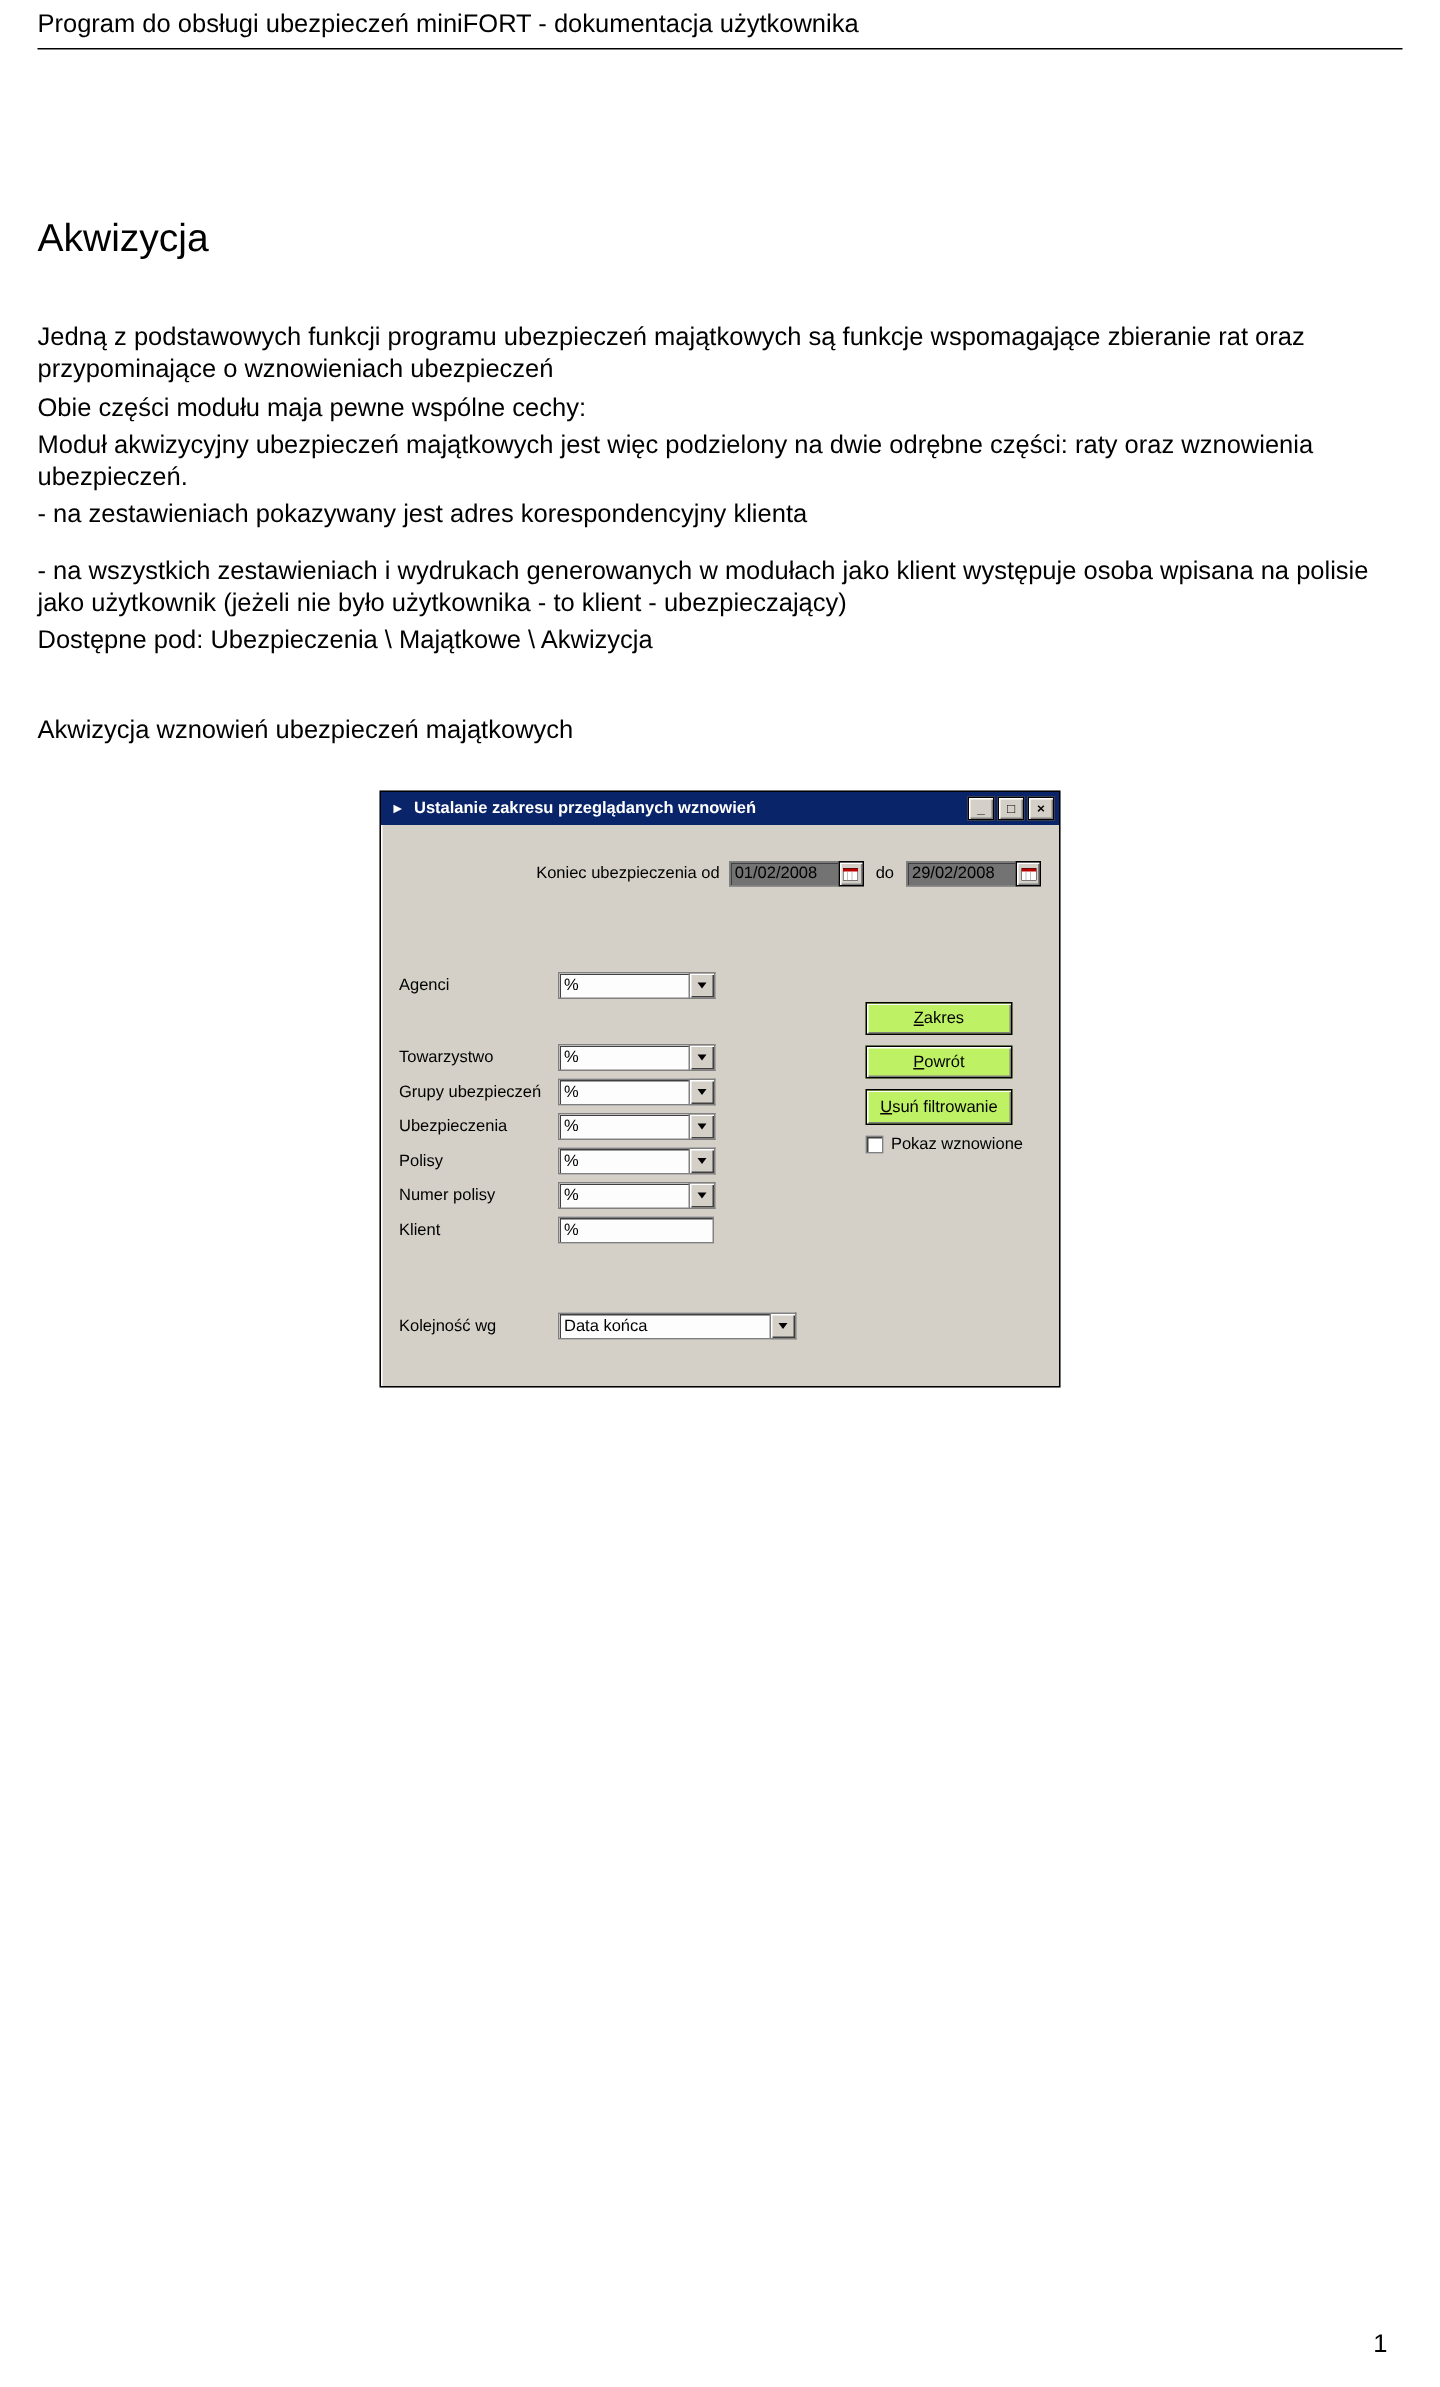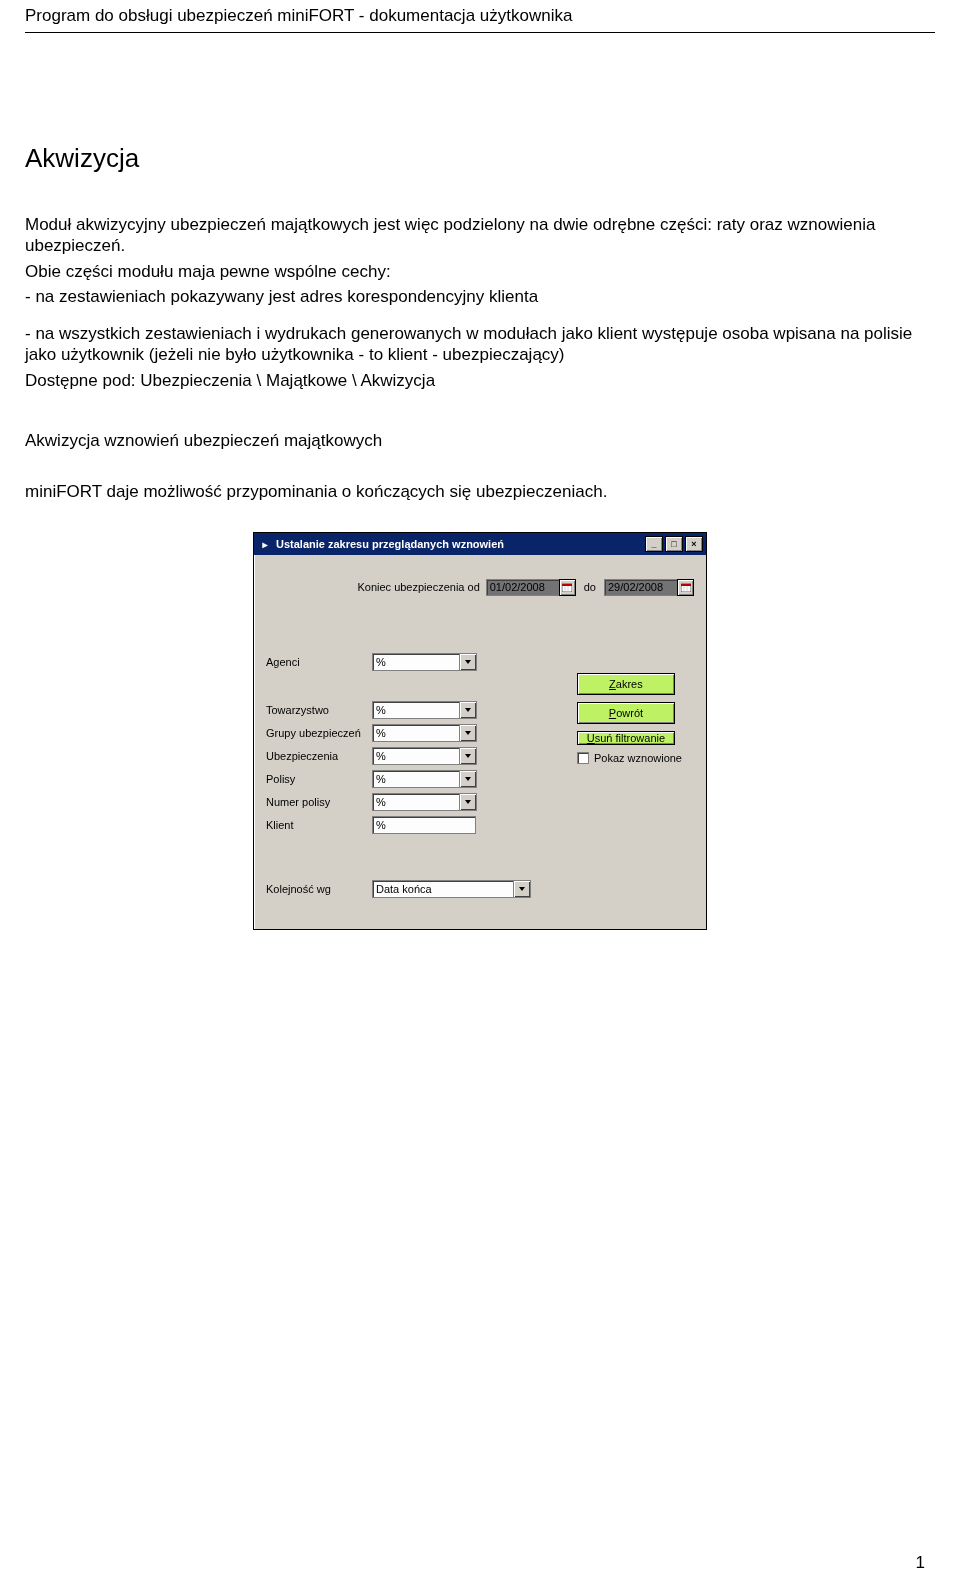--- a/index.html
+++ b/index.html
@@ -213,21 +213,21 @@
     background: #bef264;
     border: 1px solid #000;
     box-shadow: inset 1px 1px 0 #fff, inset -1px -1px 0 #808080;
     font-size: 11px;
     display: flex;
     align-items: center;
     justify-content: center;
     margin-bottom: 7px;
     box-sizing: border-box;
   }
-  .btn-lg { height: 14px; }
+  .btn-lg { height: 24px; }
   .checkbox-row {
     display: flex;
     align-items: center;
     margin-top: 4px;
   }
   .checkbox {
     width: 12px;
     height: 12px;
     background: #fff;
     border: 1px solid #808080;
@@ -240,30 +240,30 @@
 </style>
 </head>
 <body>
 
 <div class="page">
   <div class="doc-header">Program do obsługi ubezpieczeń miniFORT - dokumentacja użytkownika</div>
   <hr class="doc-header-line">
 
   <h1 class="h1">Akwizycja</h1>
 
+  <p class="para tight">Jedną z podstawowych funkcji programu ubezpieczeń majątkowych są funkcje wspomagające zbieranie rat oraz przypominające o wznowieniach ubezpieczeń</p>
+  <p class="para tight">Obie części modułu maja pewne wspólne cechy:</p>
   <p class="para tight">Moduł akwizycyjny ubezpieczeń majątkowych jest więc podzielony na dwie odrębne części: raty oraz wznowienia ubezpieczeń.</p>
-  <p class="para tight">Obie części modułu maja pewne wspólne cechy:</p>
   <p class="para"> - na zestawieniach pokazywany jest adres korespondencyjny klienta</p>
   <p class="para tight"> - na wszystkich zestawieniach i wydrukach generowanych w modułach jako klient występuje osoba wpisana na polisie jako użytkownik (jeżeli nie było użytkownika - to klient - ubezpieczający)</p>
 
   <p class="para">Dostępne pod: Ubezpieczenia \ Majątkowe \ Akwizycja</p>
 
   <h2 class="h2">Akwizycja wznowień ubezpieczeń majątkowych</h2>
 
-  <p class="para tight">miniFORT daje możliwość przypominania o kończących się ubezpieczeniach.</p>
 
   <div class="dialog-wrap">
     <div class="dialog">
       <div class="titlebar">
         <span class="titlebar-icon">▸</span>
         <span class="titlebar-text">Ustalanie zakresu przeglądanych wznowień</span>
         <span class="win-btn">_</span>
         <span class="win-btn">□</span>
         <span class="win-btn">×</span>
       </div>

